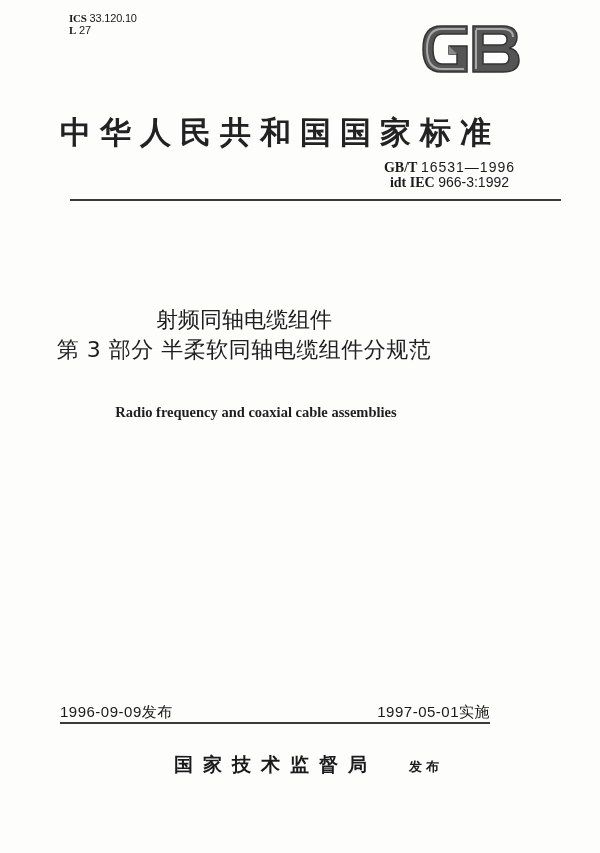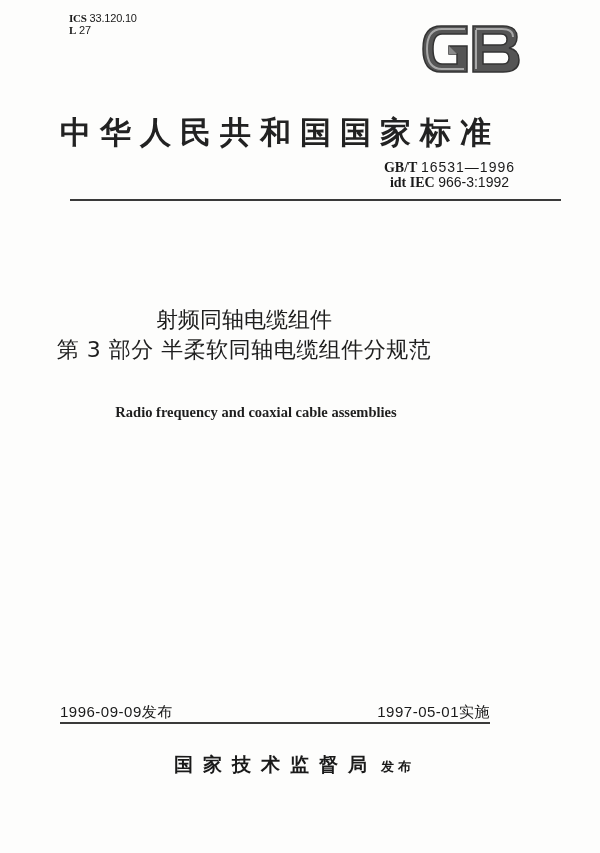--- a/index.html
+++ b/index.html
@@ -117,21 +117,21 @@
       font-weight: bold;
       font-size: 19px;
       letter-spacing: 10px;
       margin-left: 24px;
     }
     .issuer .action {
       font-family: "DejaVu Sans", sans-serif;
       font-weight: bold;
       font-size: 13px;
       letter-spacing: 4px;
-      margin-left: 0;
+      margin-left: 28px;
     }
   </style>
 </head>
 <body>
 
 <div class="abs ics">
   <div>
     <span class="lbl">ICS</span>
     <span>33.120.10</span>
   </div>

